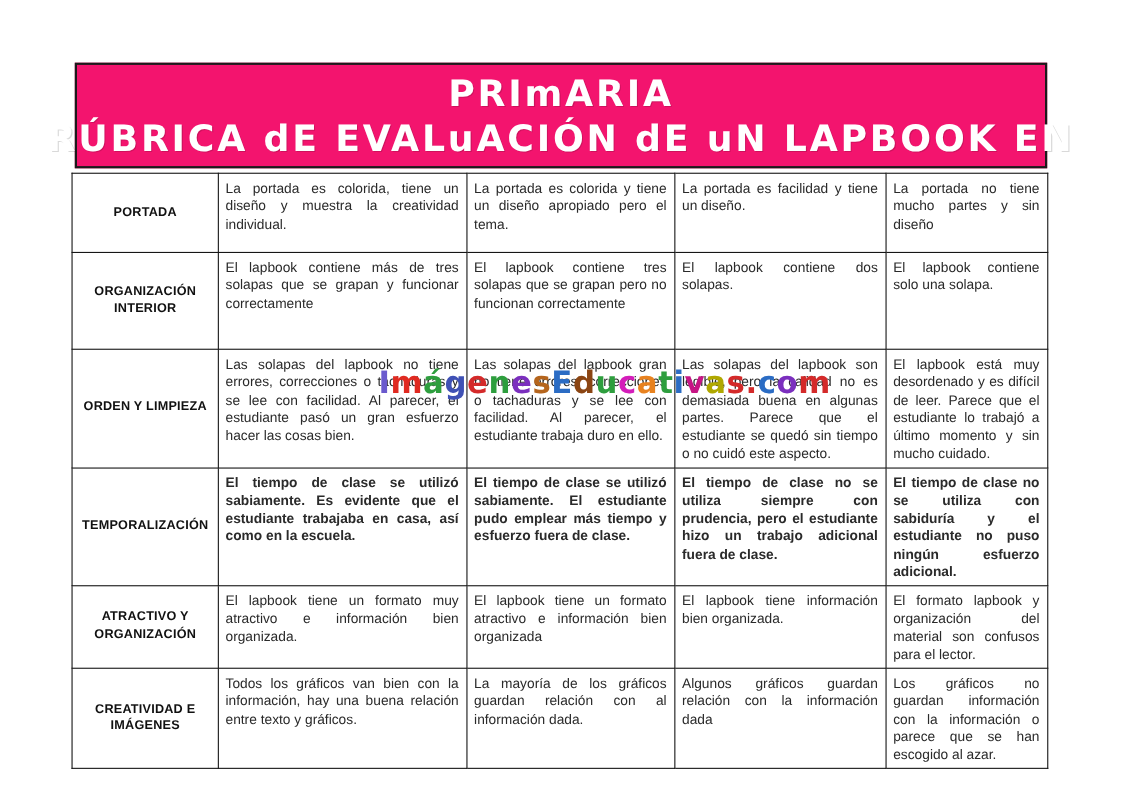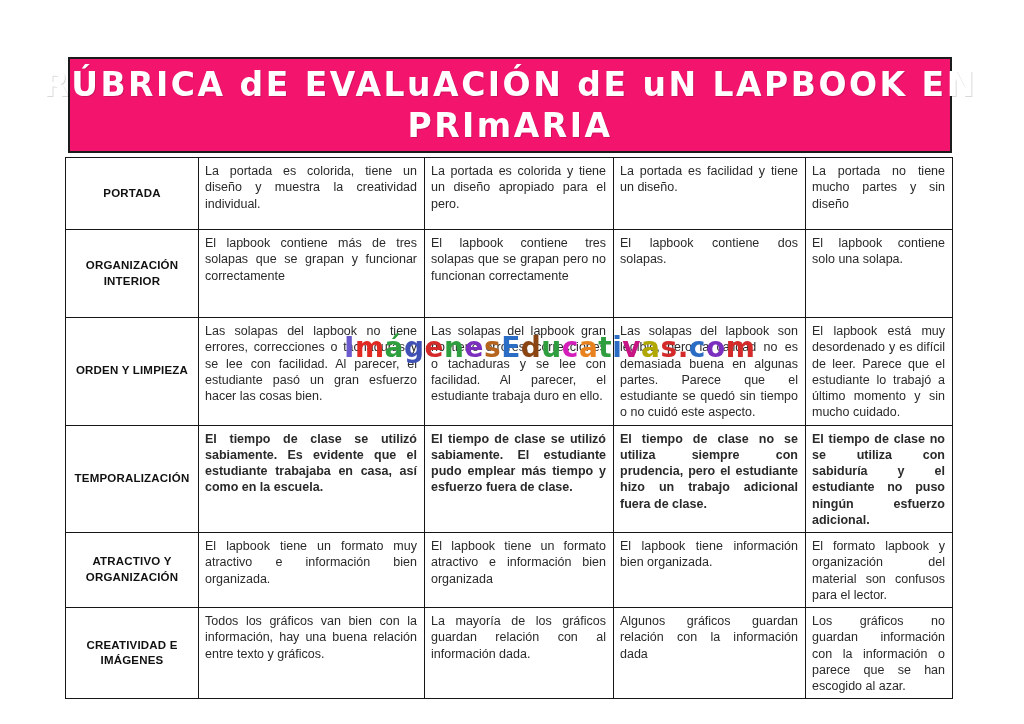--- a/index.html
+++ b/index.html
@@ -104,37 +104,37 @@
     white-space: nowrap;
     z-index: 3;
     pointer-events: none;
     text-align: center;
   }
 </style>
 </head>
 <body>
 
 <div class="banner" style="background: rgb(243, 20, 110);">
+  <div class="line">PRImARIA</div>
   <div class="line">RÚBRICA dE EVALuACIÓN dE uN LAPBOOK EN</div>
-  <div class="line">PRImARIA</div>
 </div>
 
 <table class="rubric-table">
   <colgroup>
     <col class="col-items">
       <col class="col-l0">
       <col class="col-l1">
       <col class="col-l2">
       <col class="col-l3">
   </colgroup>
   <tbody>
   <tr class="row-portada">
     <th class="row-label">PORTADA</th>
     <td class="rubric-cell">La portada es colorida, tiene un diseño y muestra la creatividad individual.</td>
-    <td class="rubric-cell">La portada es colorida y tiene un diseño apropiado para el pero.</td>
+    <td class="rubric-cell">La portada es colorida y tiene un diseño apropiado pero el tema.</td>
     <td class="rubric-cell">La portada es facilidad y tiene un diseño.</td>
     <td class="rubric-cell">La portada no tiene mucho partes y sin diseño</td>
   </tr>
   <tr class="row-organizacion">
     <th class="row-label">ORGANIZACIÓN INTERIOR</th>
     <td class="rubric-cell">El lapbook contiene más de tres solapas que se grapan y funcionar correctamente</td>
     <td class="rubric-cell">El lapbook contiene tres solapas que se grapan pero no funcionan correctamente</td>
     <td class="rubric-cell">El lapbook contiene dos solapas.</td>
     <td class="rubric-cell">El lapbook contiene solo una solapa.</td>
   </tr>

